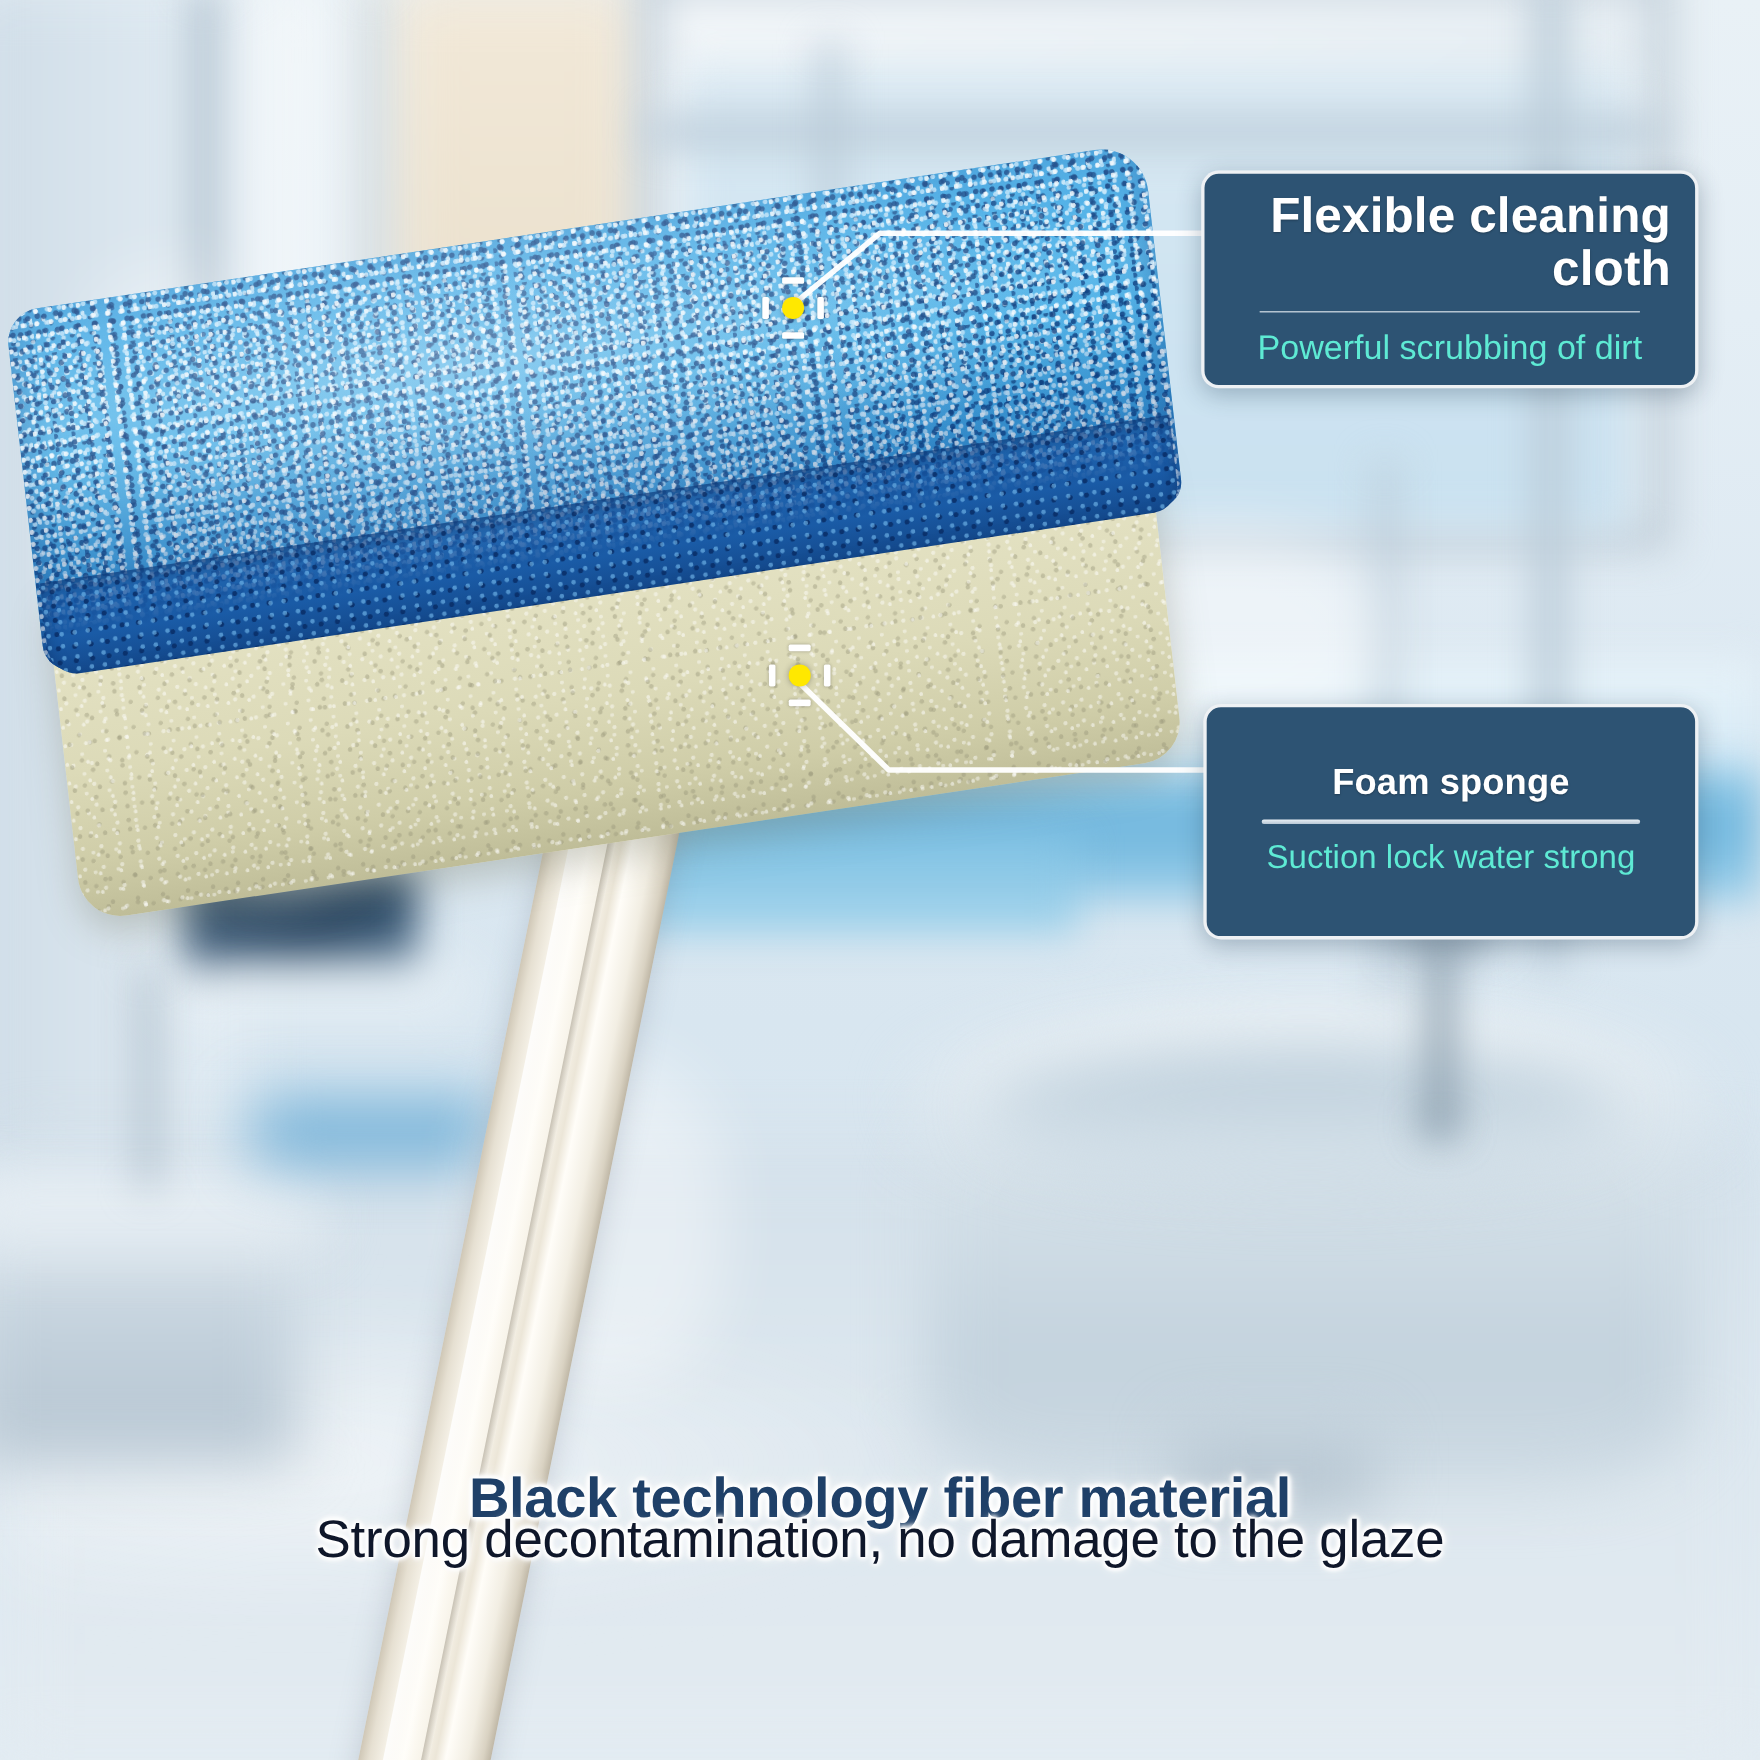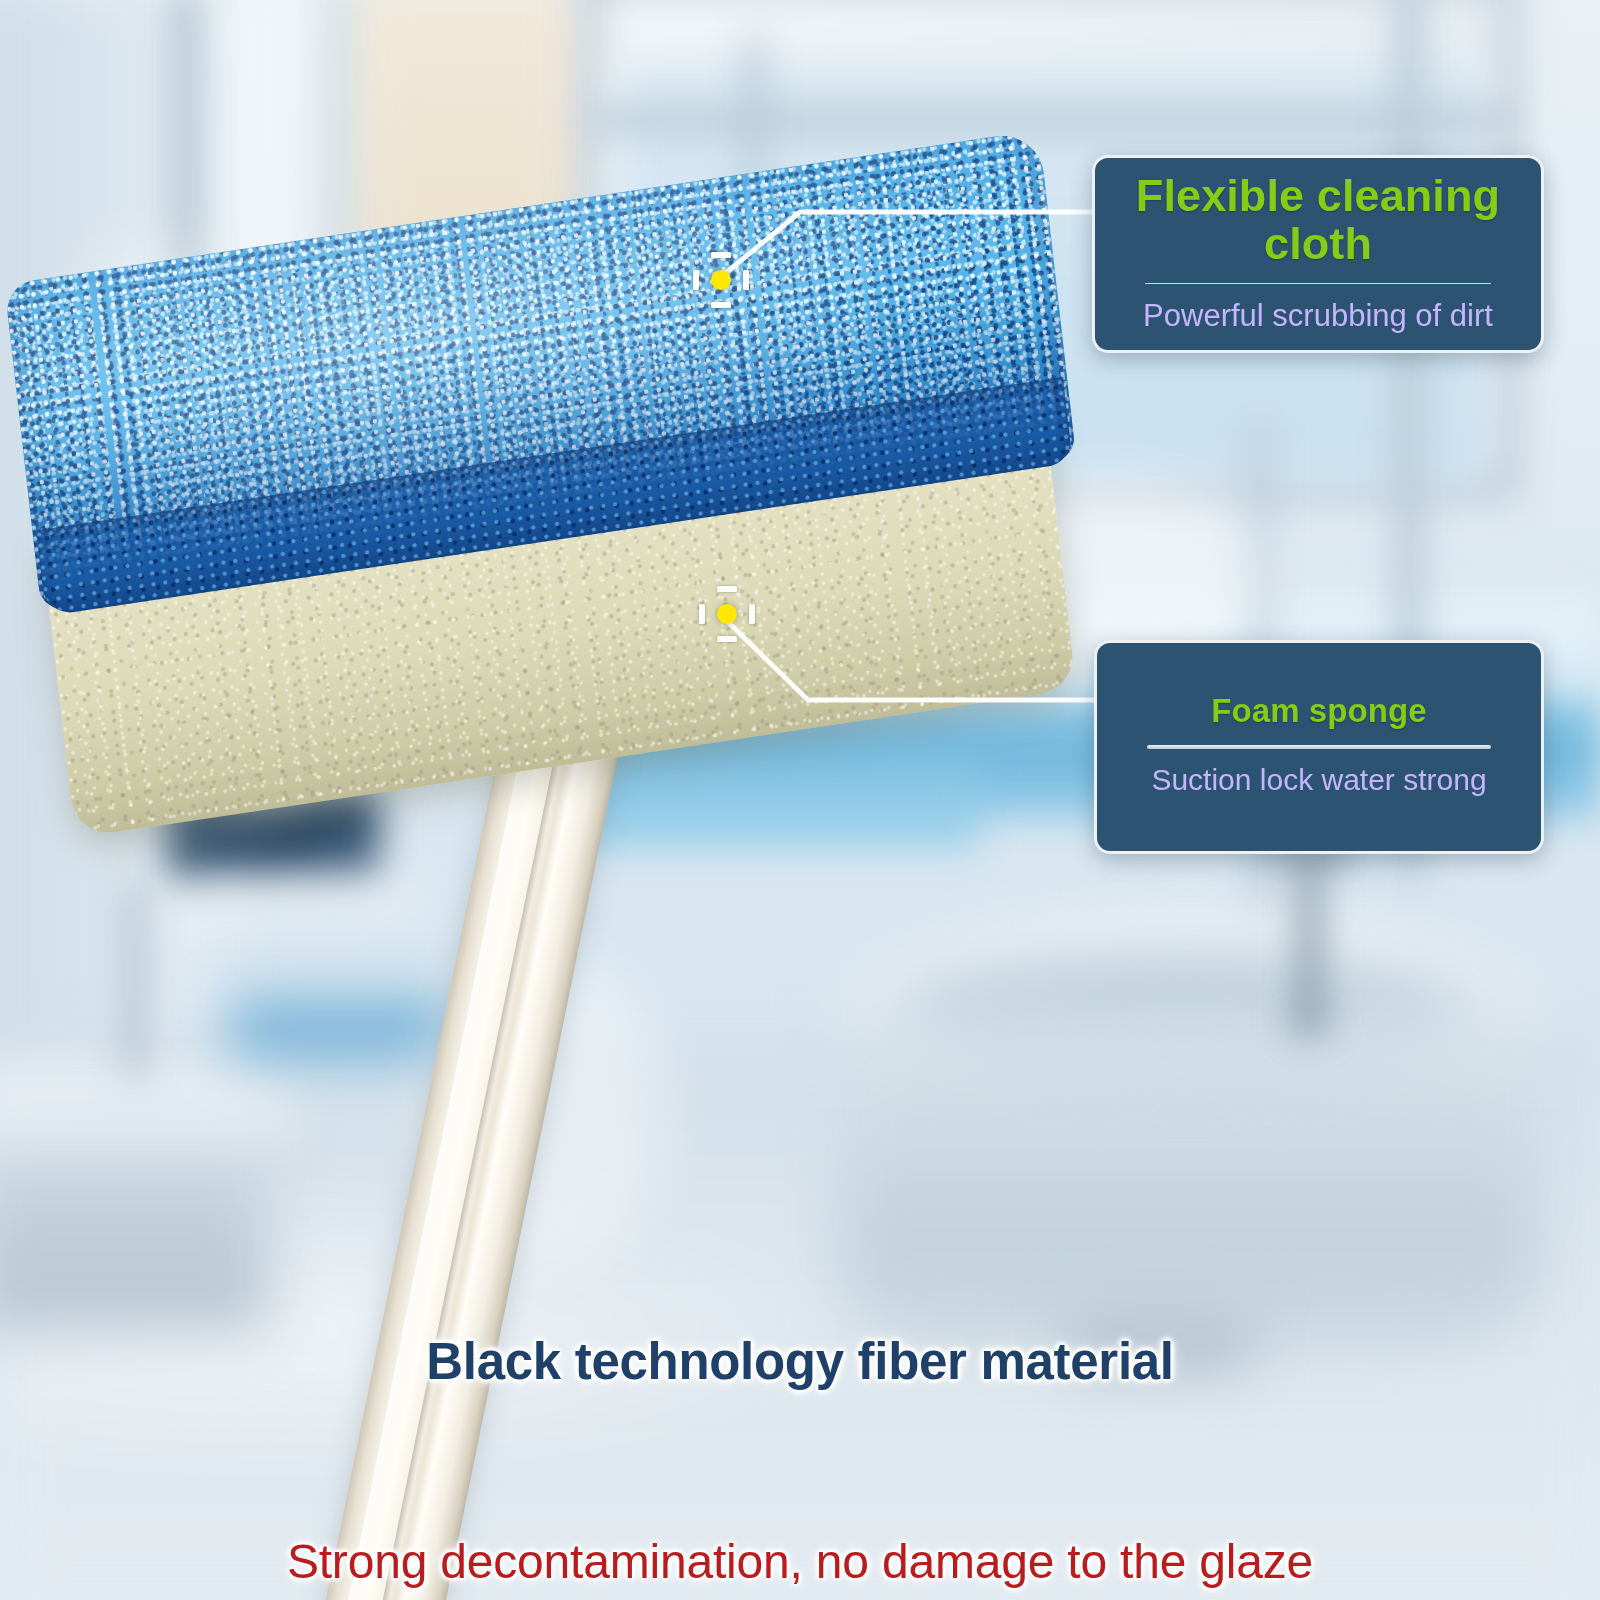--- a/index.html
+++ b/index.html
@@ -288,34 +288,34 @@
     position:absolute;
     background:#2d5373;
     border:3px solid rgba(255,255,255,.92);
     border-radius:16px;
     box-shadow:0 6px 22px rgba(30,55,80,.30);
     display:flex; flex-direction:column;
     align-items:center; justify-content:center;
     padding:14px 22px 16px;
   }
   .callout .c-title {
-    color:#84cc16;
+    color:#ffffff;
     font-weight:bold;
-    text-align:center;
+    text-align:right;
     line-height:1.06;
     letter-spacing:.1px;
     text-shadow:0 1px 2px rgba(0,0,0,.28);
   }
   .callout .c-div {
     width:86%; height:4px; border-radius:2px;
     background:linear-gradient(to bottom,#e9eff4,#b9c8d6);
     margin:16px 0 14px;
   }
   .callout .c-sub {
-    color:#c4b5fd;
+    color:#5eead4;
     text-align:right;
     line-height:1.15;
     font-weight:normal;
   }
 
   #callout-cloth { left:1092px; top:155px; width:452px; height:198px; }
   #callout-cloth .c-title { font-size:45px; }
   #callout-cloth .c-sub   { font-size:31px; }
 
   #callout-foam  { left:1094px; top:640px; width:450px; height:214px; }
@@ -327,23 +327,23 @@
   #headline {
     top:1332px;
     font-size:51px; font-weight:bold; letter-spacing:-.3px;
     color:#1f4068;
     text-shadow:
       0 0 3px #fff, 0 0 6px #fff, 0 0 9px #fff,
       2px 0 5px #fff, -2px 0 5px #fff, 0 2px 5px #fff, 0 -2px 5px #fff,
       0 0 16px rgba(255,255,255,.95);
   }
   #subheadline {
-    top:1534px;
+    top:1372px;
     font-size:48px; font-weight:normal; letter-spacing:-.2px;
-    color:#b91c1c;
+    color:#0f172a;
     text-shadow:
       0 0 3px #fff, 0 0 6px #fff, 0 0 9px #fff,
       2px 0 4px #fff, -2px 0 4px #fff, 0 2px 4px #fff, 0 -2px 4px #fff,
       0 0 14px rgba(255,255,255,.95);
   }
 </style>
 </head>
 <body>
 
 <div id="stage">

